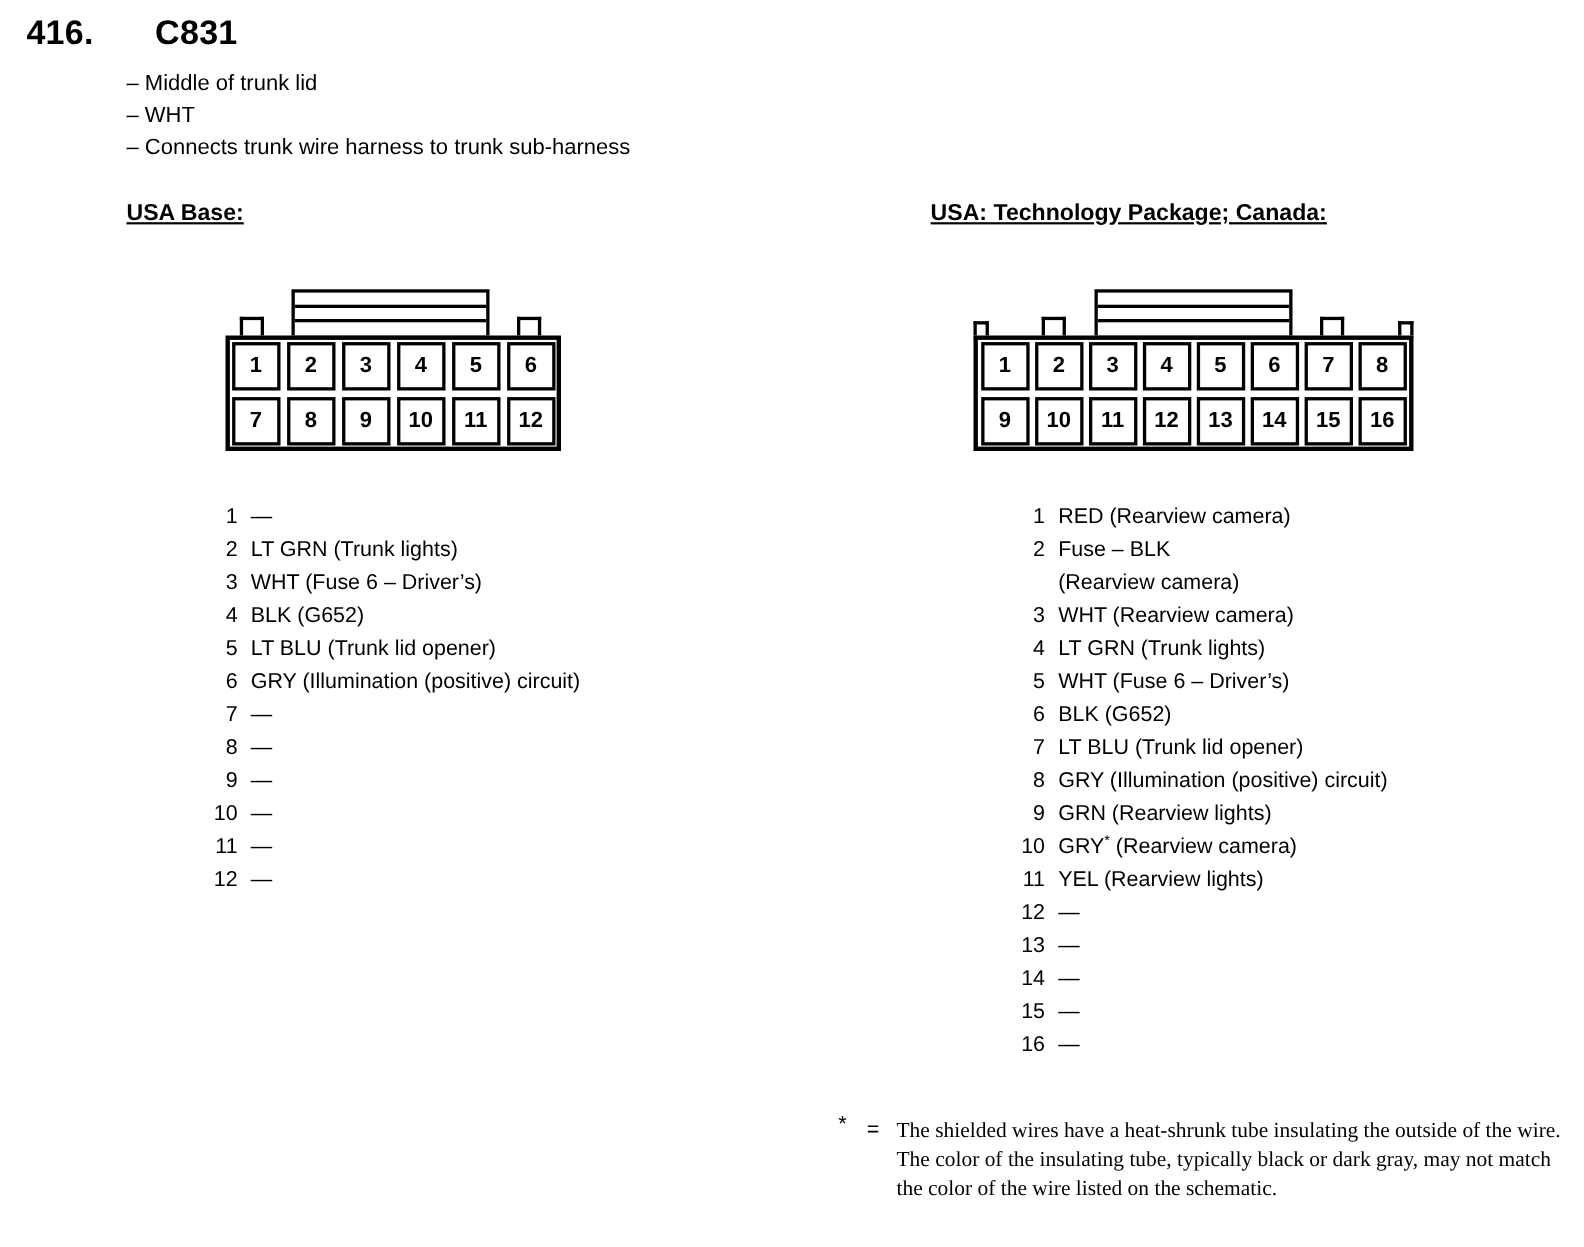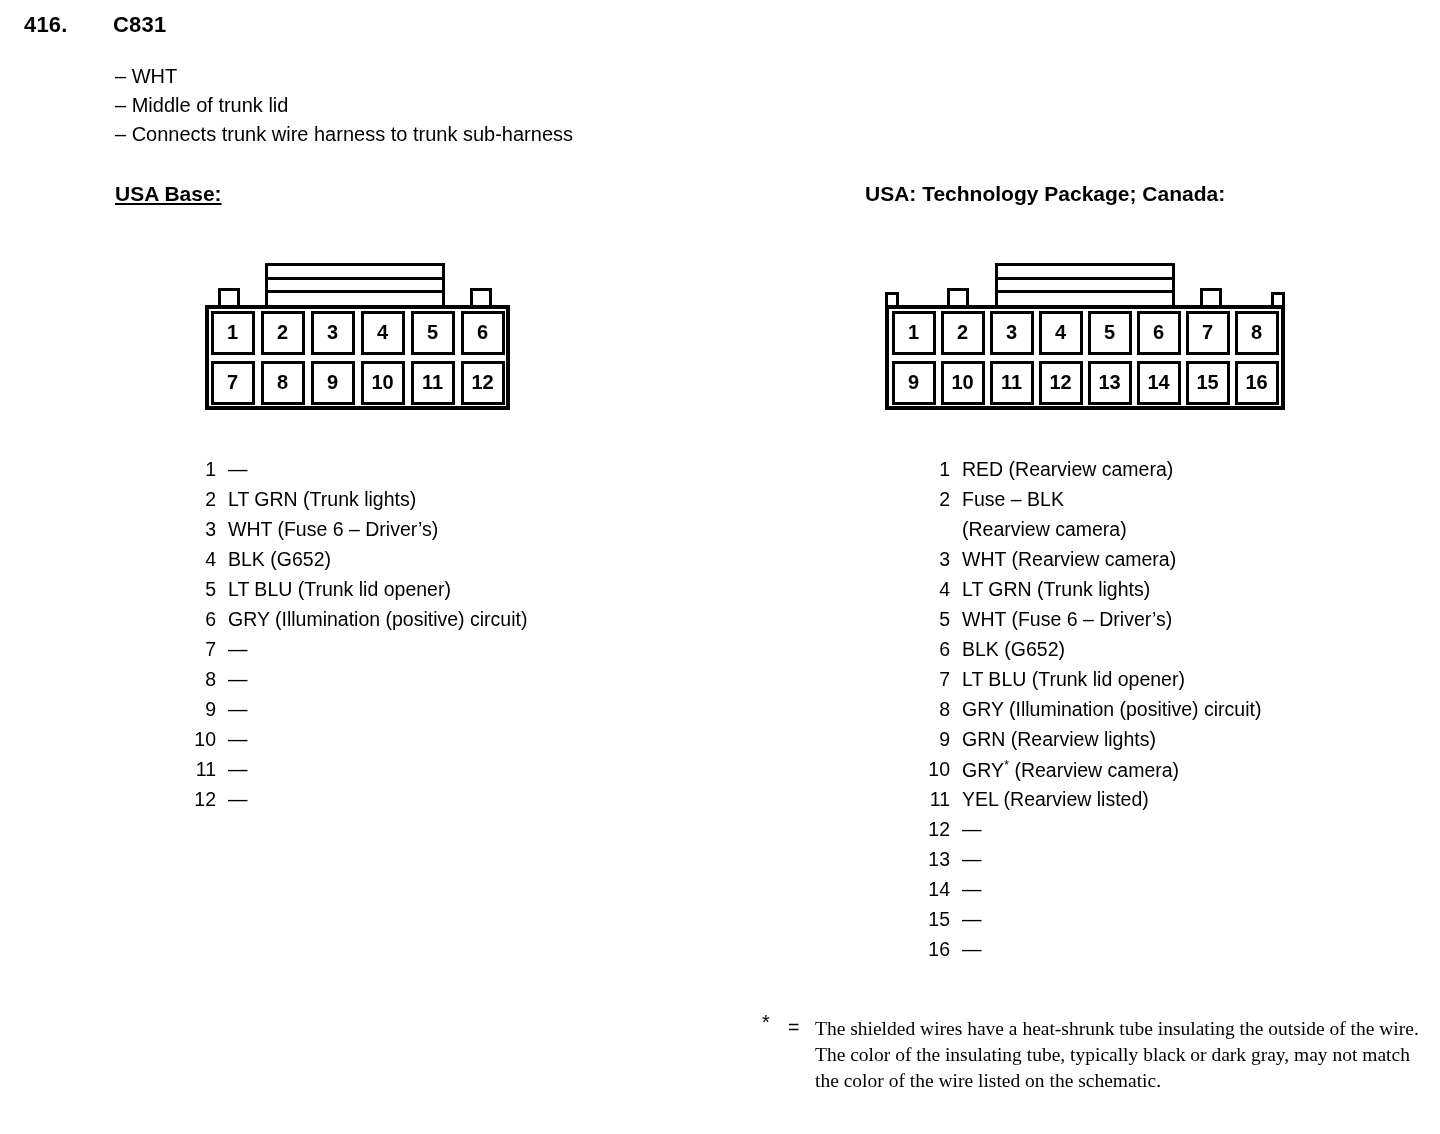--- a/index.html
+++ b/index.html
@@ -6,30 +6,30 @@
   html, body { background: #fff; }
   body {
     width: 1440px; height: 1134px;
     position: relative;
     font-family: "Liberation Sans", sans-serif;
     color: #000;
     overflow: hidden;
   }
 
   
-  .title-row { position: absolute; left: 24px; top: 12px; display: flex; font-weight: bold; font-size: 22px; letter-spacing: 0.2px; }
+  .title-row { position: absolute; left: 24px; top: 12px; display: flex; font-weight: bold; font-size: 31px; letter-spacing: 0.2px; gap: 28px; }
   .title-num { width: 89px; }
 
   
   .desc { position: absolute; left: 115px; top: 62px; font-size: 20px; line-height: 29px; }
 
   
   .heading { position: absolute; top: 182px; font-weight: bold; font-size: 21px; }
   .heading-left  { left: 115px; text-decoration: underline; }
-  .heading-right { left: 865px; }
+  .heading-right { left: 846px; text-decoration: underline; }
 
   
   .connector { position: absolute; top: 263px; }
   .connector-left  { left: 205px; width: 305px; height: 147px; }
   .connector-right { left: 885px; width: 400px; height: 142px; }
 
   .conn-tab-center { position: absolute; top: 0; height: 45px; width: 180px; border: 3px solid #000; background: #fff; }
   .connector-left  .conn-tab-center { left: 60px; }
   .connector-right .conn-tab-center { left: 110px; }
   .tab-line { position: absolute; left: 0; right: 0; border-top: 3px solid #000; }
@@ -80,22 +80,22 @@
 <body>
 
 <div class="page">
 
   <div class="title-row">
     <span class="title-num">416.</span>
     <span class="title-id">C831</span>
   </div>
 
   <div class="desc">
+    <div>– Middle of trunk lid</div>
     <div>– WHT</div>
-    <div>– Middle of trunk lid</div>
     <div>– Connects trunk wire harness to trunk sub-harness</div>
   </div>
 
   <div class="heading heading-left">USA Base:</div>
   <div class="heading heading-right">USA: Technology Package; Canada:</div>
 
   <div class="connector connector-left">
     <div class="conn-tab-center">
       <div class="tab-line tab-line-1"></div>
       <div class="tab-line tab-line-2"></div>
@@ -237,21 +237,21 @@
       <div class="pin-row">
         <span class="pin-num">9</span>
         <span class="pin-desc">GRN (Rearview lights)</span>
       </div>
       <div class="pin-row">
         <span class="pin-num">10</span>
         <span class="pin-desc">GRY<sup>*</sup> (Rearview camera)</span>
       </div>
       <div class="pin-row">
         <span class="pin-num">11</span>
-        <span class="pin-desc">YEL (Rearview listed)</span>
+        <span class="pin-desc">YEL (Rearview lights)</span>
       </div>
       <div class="pin-row">
         <span class="pin-num">12</span>
         <span class="pin-desc">—</span>
       </div>
       <div class="pin-row">
         <span class="pin-num">13</span>
         <span class="pin-desc">—</span>
       </div>
       <div class="pin-row">

